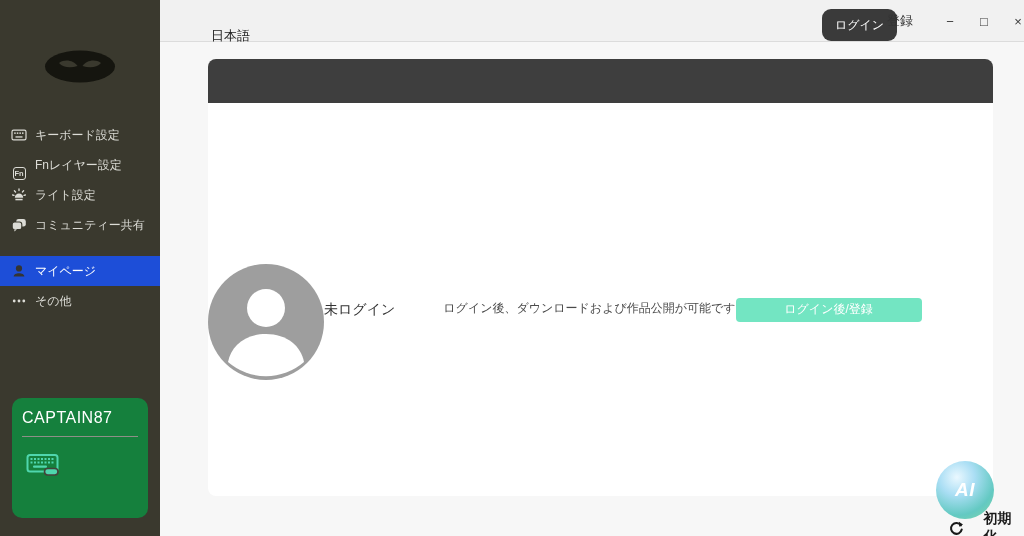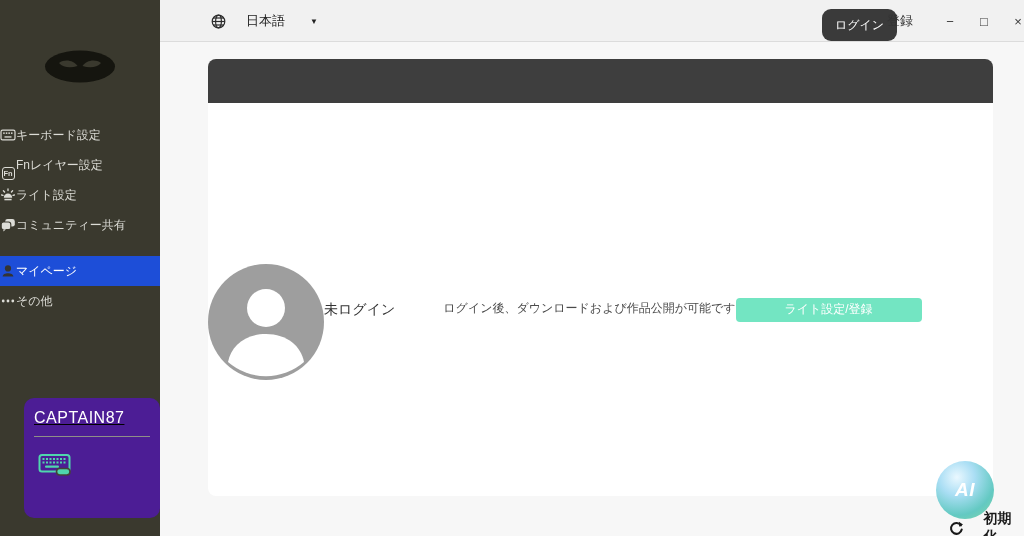--- a/index.html
+++ b/index.html
@@ -4,36 +4,36 @@
 <style>
   * { box-sizing: border-box; margin: 0; padding: 0; }
   html,body { width:1024px; height:536px; }
   body { font-family: "Liberation Sans", sans-serif; }
   .app { position:relative; width:1024px; height:536px; background:#f7f7f7; overflow:hidden; }
 
   
   .sidebar { position:absolute; left:0; top:0; width:160px; height:536px; background:#3a392e; }
   .logo { position:absolute; left:44px; top:50px; }
   .menu { position:absolute; left:0; top:120px; width:160px; }
-  .menu-item { display:flex; align-items:center; height:30px; 
+  .menu-item { display:flex; align-items:center; height:30px; padding-left:11px; gap:8px;
                color:#dcdcd6; font-size:12px; cursor:pointer; white-space:nowrap; }
   .menu-item.selected { background:#1d4ed8; color:#ffffff;margin-top:16px; }
   .mi-icon { width:16px; height:16px; flex:0 0 16px; display:flex; align-items:center; justify-content:center; }
   .fn-box { width:13px; height:13px; border:1.2px solid #dcdcd6; border-radius:3px; color:#dcdcd6;
             font-size:7.5px; font-weight:bold; display:flex; align-items:center; justify-content:center;margin-top:16px; }
-  .device-card { position:absolute; left:24px; top:398px; width:136px; height:120px;
-                 background:#4c1d95; border-radius:10px;text-decoration:underline; }
+  .device-card { position:absolute; left:12px; top:398px; width:136px; height:120px;
+                 background:#15803d; border-radius:10px; }
   .device-name { color:#ffffff; font-size:16px; letter-spacing:.5px; padding:11px 10px 0 10px; }
   .device-divider { height:1px; background:#8f8f88; margin:9px 10px 0 10px; }
   .device-icon { margin:16px 0 0 14px; }
 
   
   .topbar { position:absolute; left:160px; top:0; width:864px; height:42px;
             background:#f1f1f1; border-bottom:1px solid #dcdcdc; }
-  .lang { position:absolute; left:51px; top:0; height:42px; display:flex; align-items:center; gap:20px; cursor:pointer; }
+  .lang { position:absolute; left:51px; top:0; height:42px; display:flex; align-items:center; gap:27px; cursor:pointer;flex-direction:column; }
   .lang-label { font-size:13px; color:#222; }
   .caret { font-size:8px; color:#222; margin-left:5px; }
   .login-pill { position:absolute; left:662px; top:9px; height:24px; padding:16px 13px; background:#3a3a3a;
                 color:#fff; font-size:12px; border:none; border-radius:9px; display:flex; align-items:center; cursor:pointer; }
   .register { position:absolute; left:727px; top:0; height:42px; display:flex; align-items:center;
               font-size:13px; color:#333; cursor:pointer; }
   .win-controls { position:absolute; left:783px; top:0; height:42px; display:flex; align-items:center; gap:20px; }
   .win-btn { width:14px; text-align:center; font-size:13px; color:#3a3a3a; cursor:pointer; }
 
   
@@ -204,21 +204,21 @@
             </clipPath>
           </defs>
         <circle cx="58" cy="58" r="58" fill="#9e9e9e"></circle>
         <g clip-path="url(#avclip)" fill="#ffffff">
           <circle cx="58" cy="44" r="19"></circle>
           <path d="M58 70 c-21 0 -35 12 -38 28 a58 58 0 0 0 76 0 c-3 -16 -17 -28 -38 -28 z"></path>
         </g>
       </svg>
       <div class="status">未ログイン</div>
       <div class="hint">ログイン後、ダウンロードおよび作品公開が可能です</div>
-      <button class="login-btn">ライト設定/登録</button>
+      <button class="login-btn">ログイン後/登録</button>
     </div>
   </div>
 
   <div class="ai-badge">
     <span>AI</span>
   </div>
   <div class="reset-row">
     <svg width="15" height="15" viewBox="0 0 15 15">
       <path d="M12.3 4.2 A5.6 5.6 0 1 0 13.2 8.6" fill="none" stroke="#191919" stroke-width="2.1" stroke-linecap="round"></path>
       <path d="M10.3 0.6 L14.6 3.4 L10.6 5.8 Z" fill="#191919"></path>

